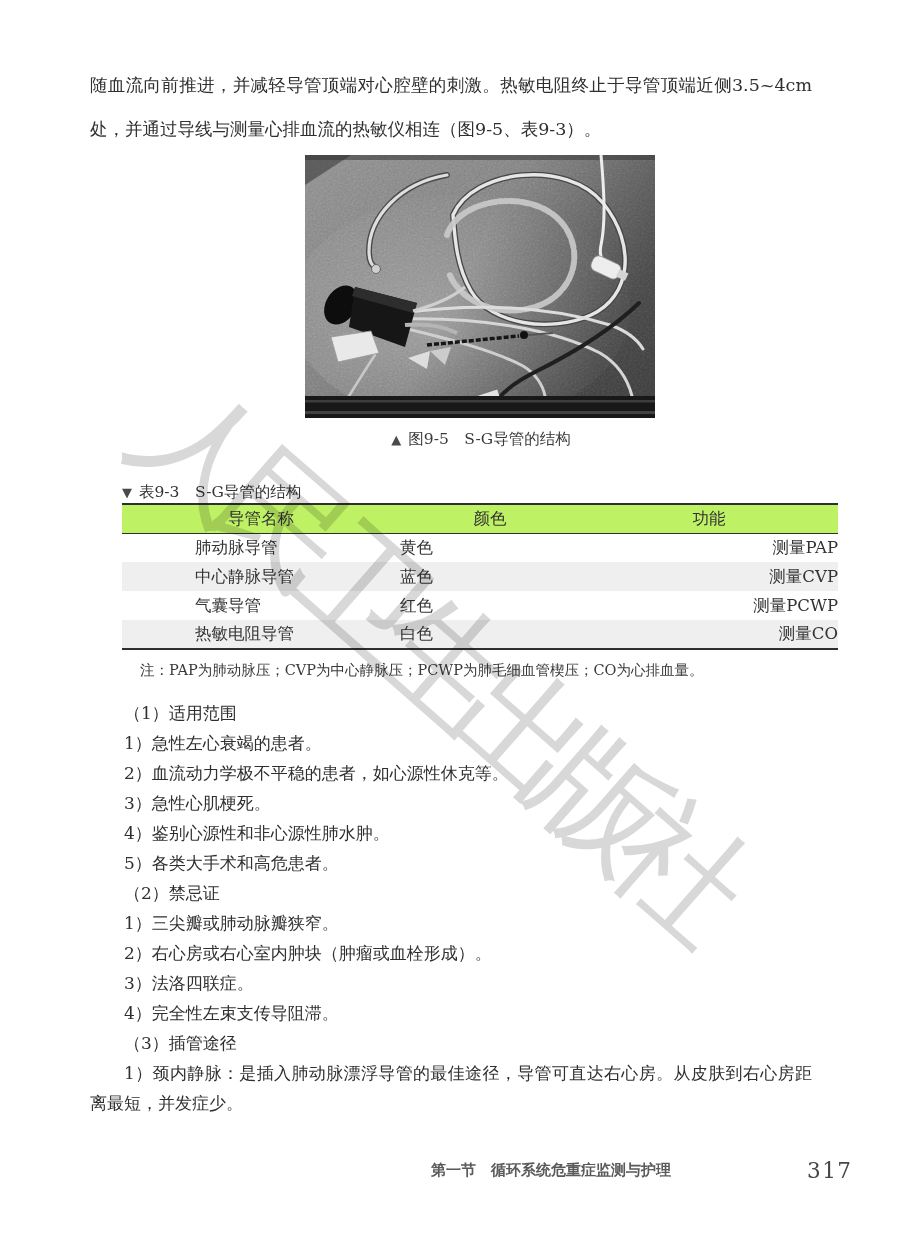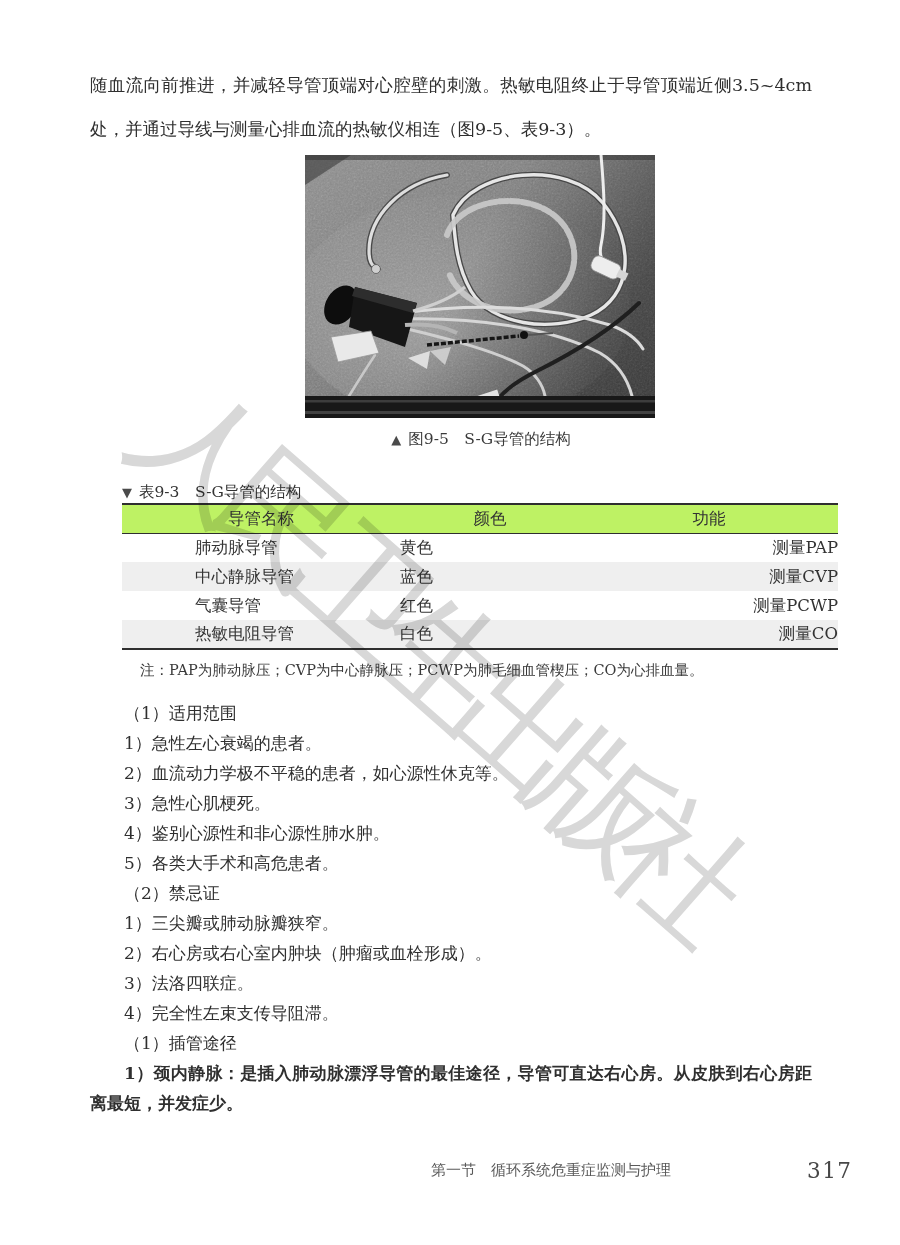--- a/index.html
+++ b/index.html
@@ -52,25 +52,25 @@
   .table-note {
     position:absolute; left:140px; top:661px; width:700px;
     font-size:14.5px; color:#3a3a3a;
   }
   
   .body-list {
     position:absolute; left:90px; top:698px; width:722px;
     font-size:17px; line-height:30px;
   }
   .body-list .line { text-indent:2em; }
-  .body-list p.closing { text-indent:2em; text-align:justify;font-weight:bold; }
+  .body-list p.closing { text-indent:2em; text-align:justify; }
   
   .footer-title {
     position:absolute; left:431px; top:1161px;
-    font-size:15px; color:#5a5a5a; white-space:nowrap;
+    font-size:15px; color:#5a5a5a; white-space:nowrap;font-weight:bold;
   }
   .page-number {
     position:absolute; left:807px; top:1158px;
     font-size:21.5px; color:#474747; letter-spacing:1.5px;
   }
 </style>
 </head>
 <body>
 
 <div class="page">
@@ -218,20 +218,20 @@
     <div class="line">1）急性左心衰竭的患者。</div>
     <div class="line">2）血流动力学极不平稳的患者，如心源性休克等。</div>
     <div class="line">3）急性心肌梗死。</div>
     <div class="line">4）鉴别心源性和非心源性肺水肿。</div>
     <div class="line">5）各类大手术和高危患者。</div>
     <div class="line">（2）禁忌证</div>
     <div class="line">1）三尖瓣或肺动脉瓣狭窄。</div>
     <div class="line">2）右心房或右心室内肿块（肿瘤或血栓形成）。</div>
     <div class="line">3）法洛四联症。</div>
     <div class="line">4）完全性左束支传导阻滞。</div>
-    <div class="line">（1）插管途径</div>
+    <div class="line">（3）插管途径</div>
     <p class="closing">1）颈内静脉：是插入肺动脉漂浮导管的最佳途径，导管可直达右心房。从皮肤到右心房距离最短，并发症少。</p>
   </div>
 
   <div class="footer-title">第一节　循环系统危重症监测与护理</div>
   <div class="page-number">317</div>
 
 </div>
 
 </body></html>

